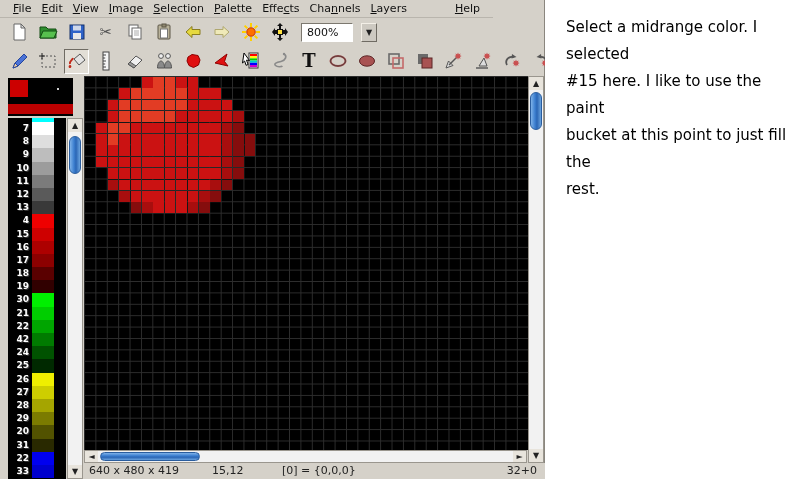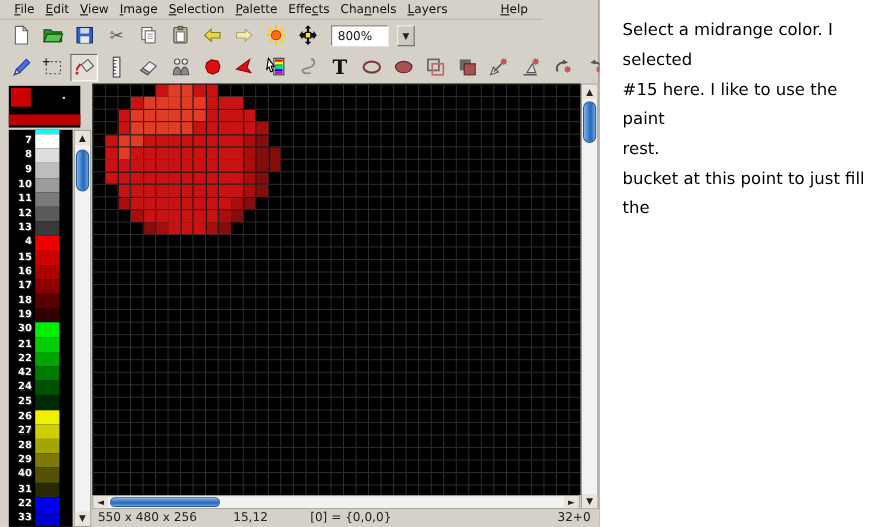--- a/index.html
+++ b/index.html
@@ -383,21 +383,21 @@
         </div>
         <div class="pal-row">
           <div class="pal-num">28</div>
           <div class="pal-swatch" style="background: rgb(165, 165, 0);"></div>
         </div>
         <div class="pal-row">
           <div class="pal-num">29</div>
           <div class="pal-swatch" style="background: rgb(123, 123, 0);"></div>
         </div>
         <div class="pal-row">
-          <div class="pal-num">40</div>
+          <div class="pal-num">20</div>
           <div class="pal-swatch" style="background: rgb(82, 82, 0);"></div>
         </div>
         <div class="pal-row">
           <div class="pal-num">31</div>
           <div class="pal-swatch" style="background: rgb(41, 41, 0);"></div>
         </div>
         <div class="pal-row">
           <div class="pal-num">22</div>
           <div class="pal-swatch" style="background: rgb(0, 0, 239);"></div>
         </div>
@@ -553,26 +553,26 @@
     </div>
 
     <div id="hscroll">
       <div class="sb-arrow-h">◄</div>
       <div id="hscroll-thumb"></div>
       <div id="hscroll-spacer"></div>
       <div class="sb-arrow-h">►</div>
     </div>
 
     <div id="statusbar">
-      <span id="status-dims">550 x 480 x 256</span>
+      <span id="status-dims">640 x 480 x 419</span>
       <span id="status-cursor">15,12</span>
       <span id="status-pixel">[0] = {0,0,0}</span>
       <span id="status-right">32+0</span>
     </div>
   </div>
 
   <div id="note">
       <div>Select a midrange color. I selected</div>
       <div>#15 here. I like to use the paint</div>
+      <div>bucket at this point to just fill the</div>
       <div>rest.</div>
-      <div>bucket at this point to just fill the</div>
     </div>
 </div>
 
 </body></html>

